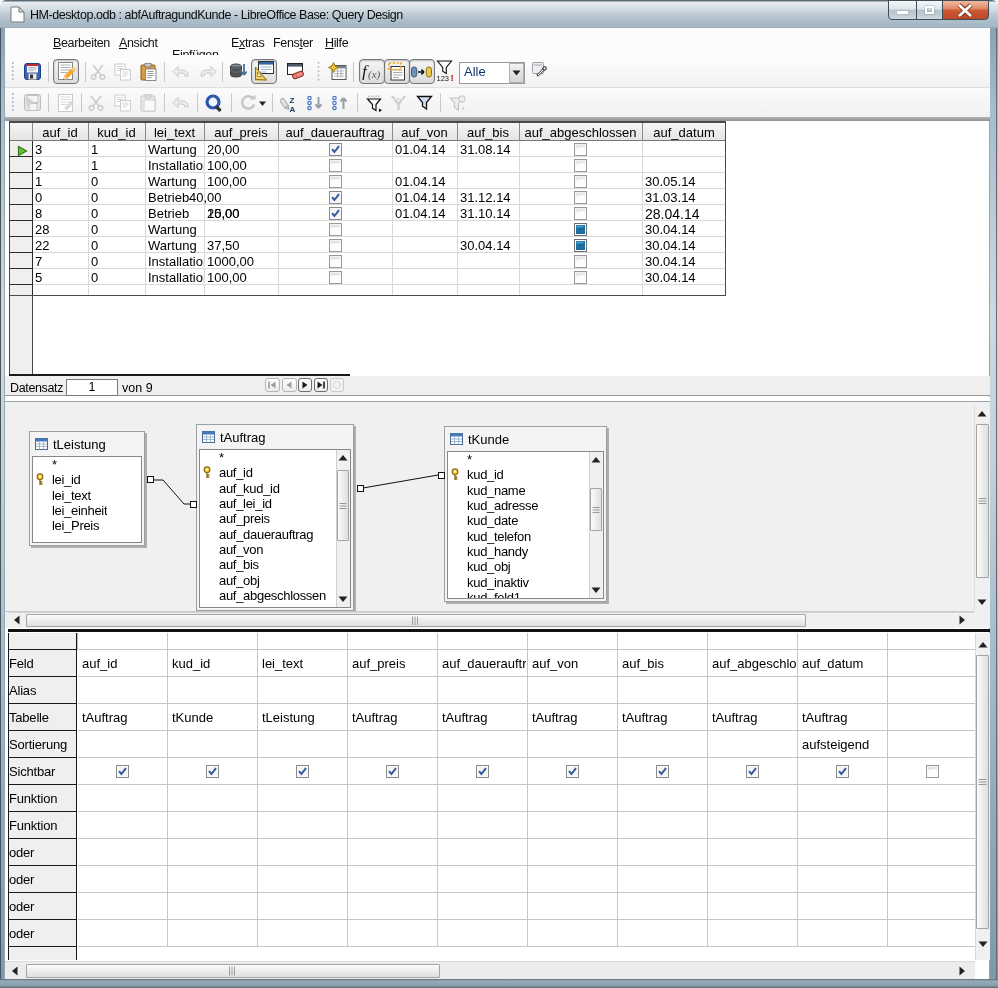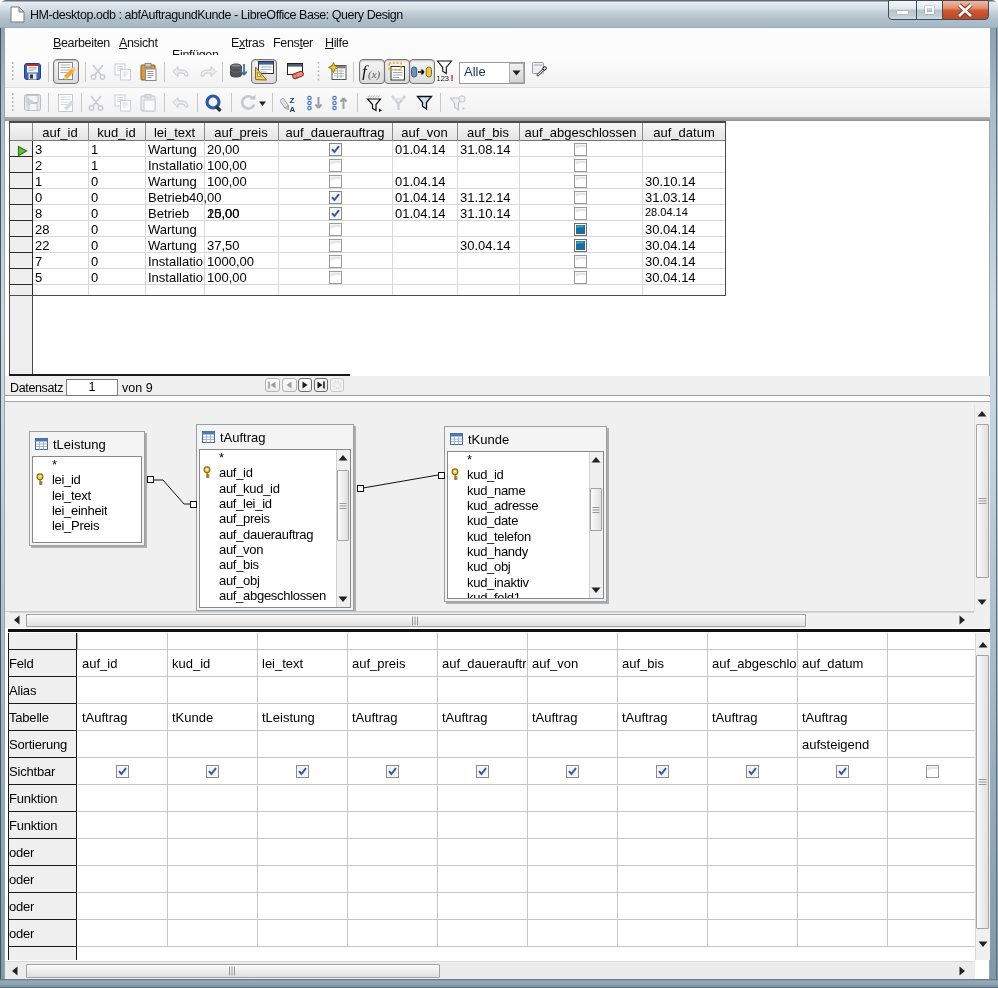--- a/index.html
+++ b/index.html
@@ -345,21 +345,21 @@
 <div class="t" style="left:207px;top:174px;width:71px;overflow:hidden;font-size:13px;">100,00</div>
 <svg class="a" style="left:328.5px;top:174.5px" width="13" height="13" viewBox="0 0 13 13">
     <rect x="0.5" y="0.5" width="12" height="12" fill="#fdfdfd" stroke="#9a9a9a"></rect>
     <path d="M1.5 1.5 h10 v3 q-5 -1.4 -10 1 z" fill="#e4e7ea"></path>
   </svg>
 <div class="t" style="left:395px;top:174px;width:62px;overflow:hidden;font-size:13px;">01.04.14</div>
 <svg class="a" style="left:574.0px;top:174.5px" width="13" height="13" viewBox="0 0 13 13">
     <rect x="0.5" y="0.5" width="12" height="12" fill="#fdfdfd" stroke="#9a9a9a"></rect>
     <path d="M1.5 1.5 h10 v3 q-5 -1.4 -10 1 z" fill="#e4e7ea"></path>
   </svg>
-<div class="t" style="left:645px;top:174px;width:81px;overflow:hidden;font-size:13px;">30.10.14</div>
+<div class="t" style="left:645px;top:174px;width:81px;overflow:hidden;font-size:13px;">30.05.14</div>
 <div class="t" style="left:35px;top:190px;width:53px;overflow:hidden;font-size:13px;">0</div>
 <div class="t" style="left:91px;top:190px;width:54px;overflow:hidden;font-size:13px;">0</div>
 <div class="t" style="left:148px;top:190px;width:56px;overflow:hidden;font-size:13px;">Betrieb</div>
 <div class="t" style="left:189px;top:190px;width:71px;overflow:hidden;font-size:13px;">40,00</div>
 <svg class="a" style="left:328.5px;top:190.5px" width="13" height="13" viewBox="0 0 13 13">
     <rect x="0.5" y="0.5" width="12" height="12" fill="#fff" stroke="#8a8a8a"></rect>
     <rect x="1.5" y="1.5" width="10" height="10" fill="#f4f4f4"></rect>
     <path d="M3 6.2 L5.4 9 L10 3.2" stroke="#3458a4" stroke-width="2" fill="none"></path>
   </svg>
 <div class="t" style="left:395px;top:190px;width:62px;overflow:hidden;font-size:13px;">01.04.14</div>
@@ -377,21 +377,21 @@
     <rect x="0.5" y="0.5" width="12" height="12" fill="#fff" stroke="#8a8a8a"></rect>
     <rect x="1.5" y="1.5" width="10" height="10" fill="#f4f4f4"></rect>
     <path d="M3 6.2 L5.4 9 L10 3.2" stroke="#3458a4" stroke-width="2" fill="none"></path>
   </svg>
 <div class="t" style="left:395px;top:206px;width:62px;overflow:hidden;font-size:13px;">01.04.14</div>
 <div class="t" style="left:460px;top:206px;width:59px;overflow:hidden;font-size:13px;">31.10.14</div>
 <svg class="a" style="left:574.0px;top:206.5px" width="13" height="13" viewBox="0 0 13 13">
     <rect x="0.5" y="0.5" width="12" height="12" fill="#fdfdfd" stroke="#9a9a9a"></rect>
     <path d="M1.5 1.5 h10 v3 q-5 -1.4 -10 1 z" fill="#e4e7ea"></path>
   </svg>
-<div class="t" style="left:645px;top:206px;width:81px;overflow:hidden;font-size:11px;">28.04.14</div>
+<div class="t" style="left:645px;top:206px;width:81px;overflow:hidden;font-size:14px;">28.04.14</div>
 <div class="t" style="left:35px;top:222px;width:53px;overflow:hidden;font-size:13px;">28</div>
 <div class="t" style="left:91px;top:222px;width:54px;overflow:hidden;font-size:13px;">0</div>
 <div class="t" style="left:148px;top:222px;width:56px;overflow:hidden;font-size:13px;">Wartung</div>
 <div class="t" style="left:207px;top:206px;width:71px;overflow:hidden;font-size:13px;">15,00</div>
 <svg class="a" style="left:328.5px;top:222.5px" width="13" height="13" viewBox="0 0 13 13">
     <rect x="0.5" y="0.5" width="12" height="12" fill="#fdfdfd" stroke="#9a9a9a"></rect>
     <path d="M1.5 1.5 h10 v3 q-5 -1.4 -10 1 z" fill="#e4e7ea"></path>
   </svg>
 <svg class="a" style="left:574.0px;top:222.5px" width="13" height="13" viewBox="0 0 13 13">
     <rect x="0.5" y="0.5" width="12" height="12" fill="#fff" stroke="#6e6e6e"></rect>

